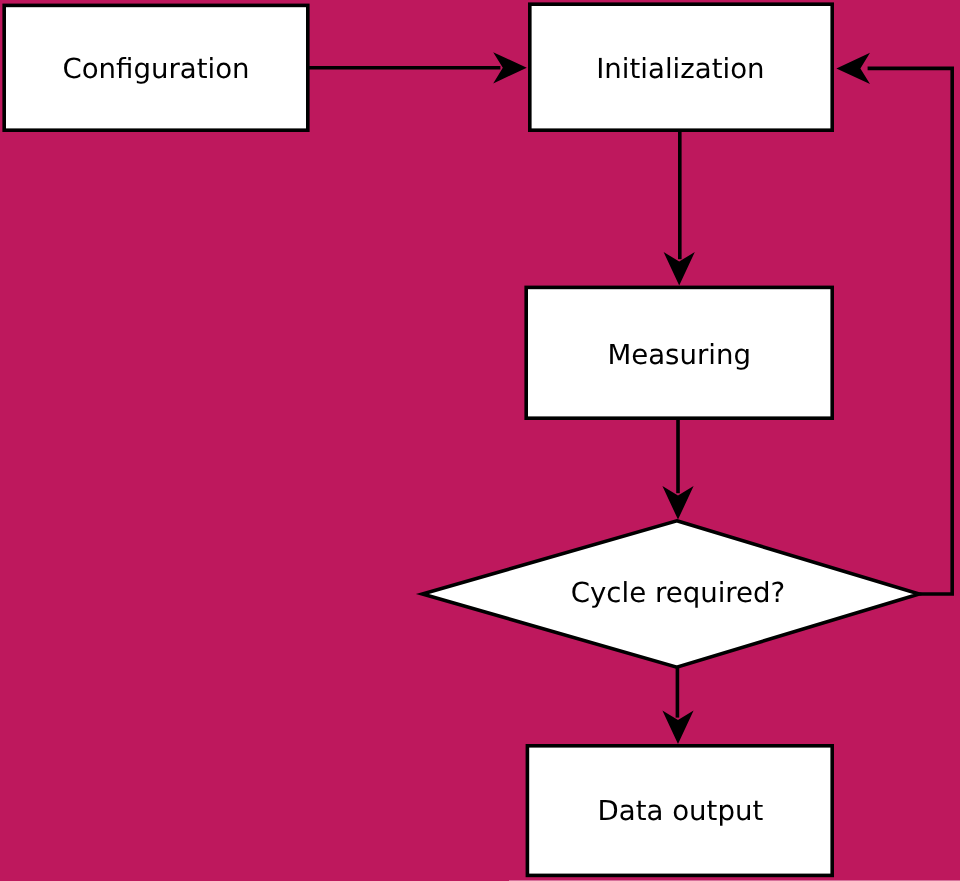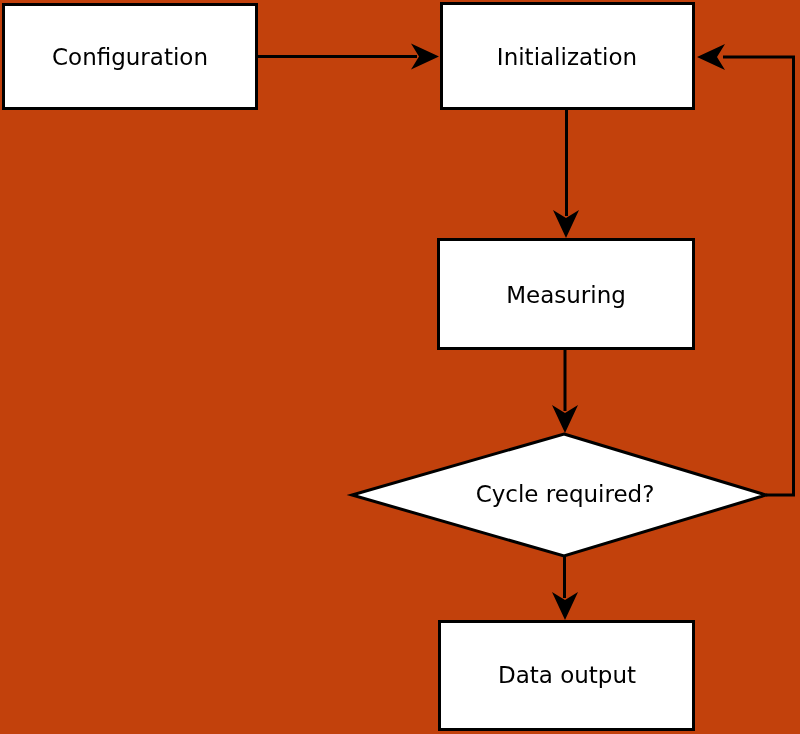--- a/index.html
+++ b/index.html
@@ -4,21 +4,21 @@
 <style>
   html, body {
     margin: 0;
     padding: 0;
     background: #ffffff;
   }
   .stage {
     position: relative;
     width: 800px;
     height: 734px;
-    background: #c2410c;
+    background: #be185d;
     overflow: hidden;
   }
   svg.flowchart {
     display: block;
     width: 800px;
     height: 734px;
   }
   .node {
     fill: #ffffff;
     stroke: #000000;

